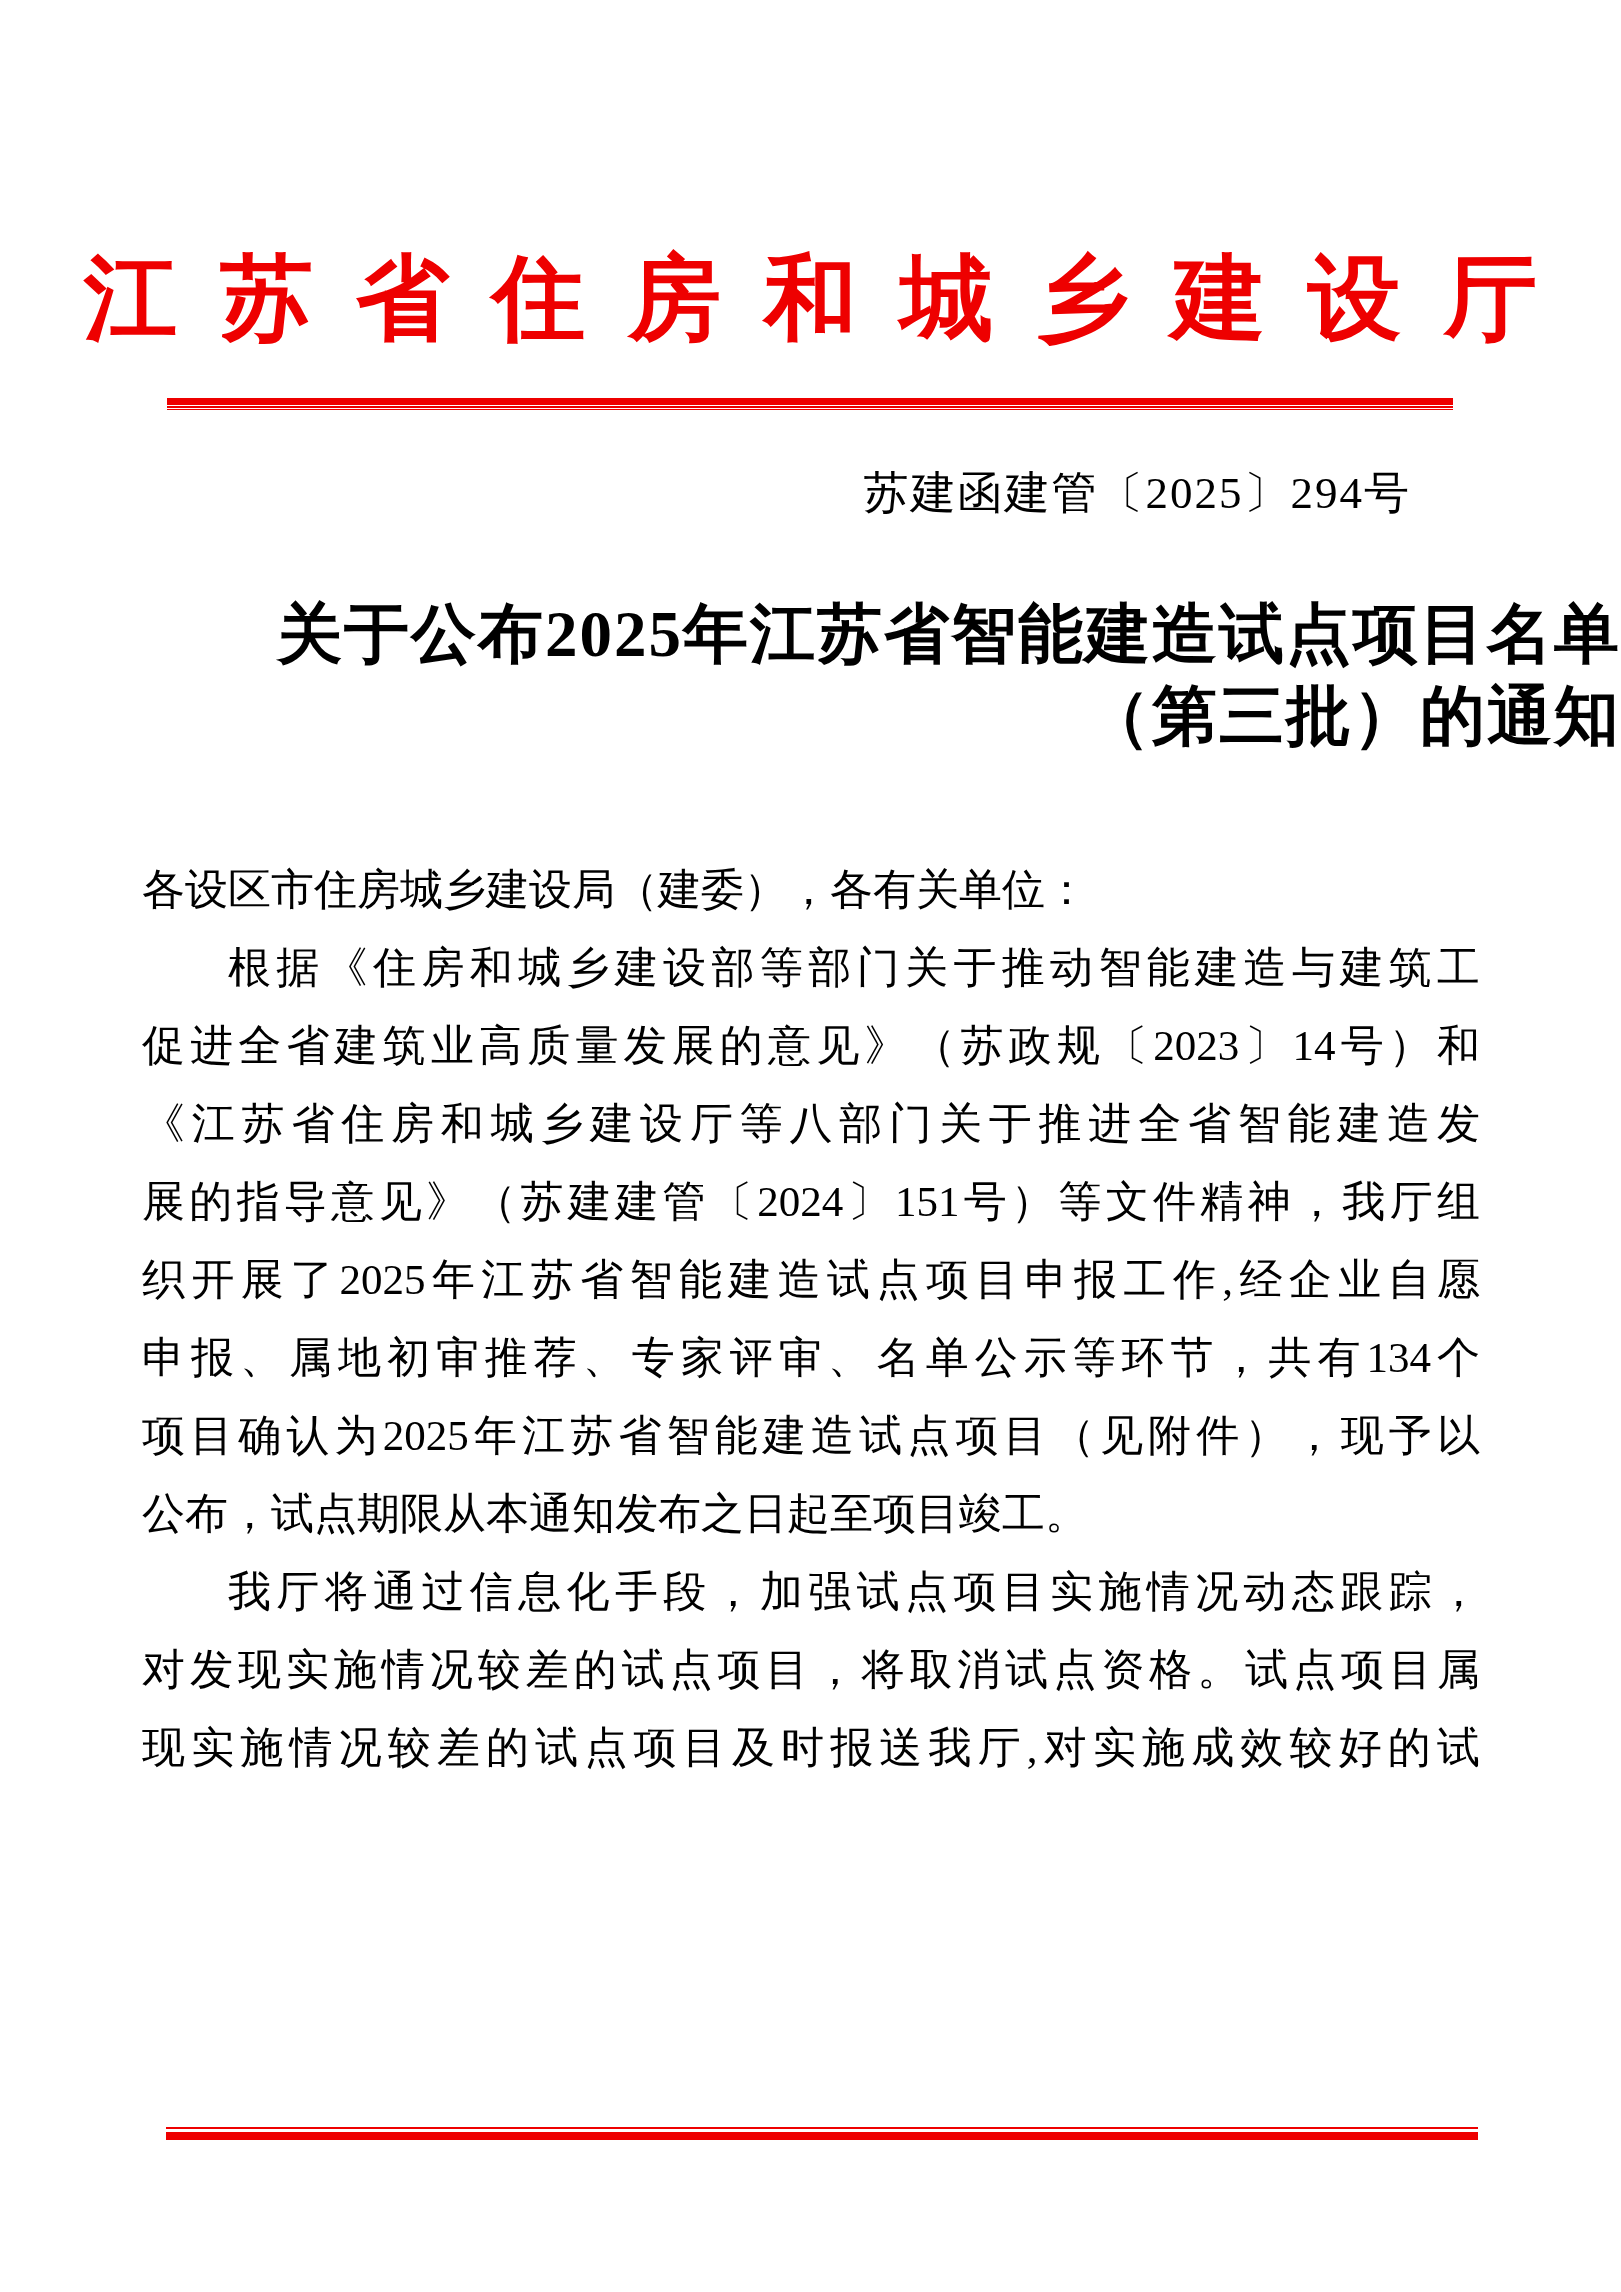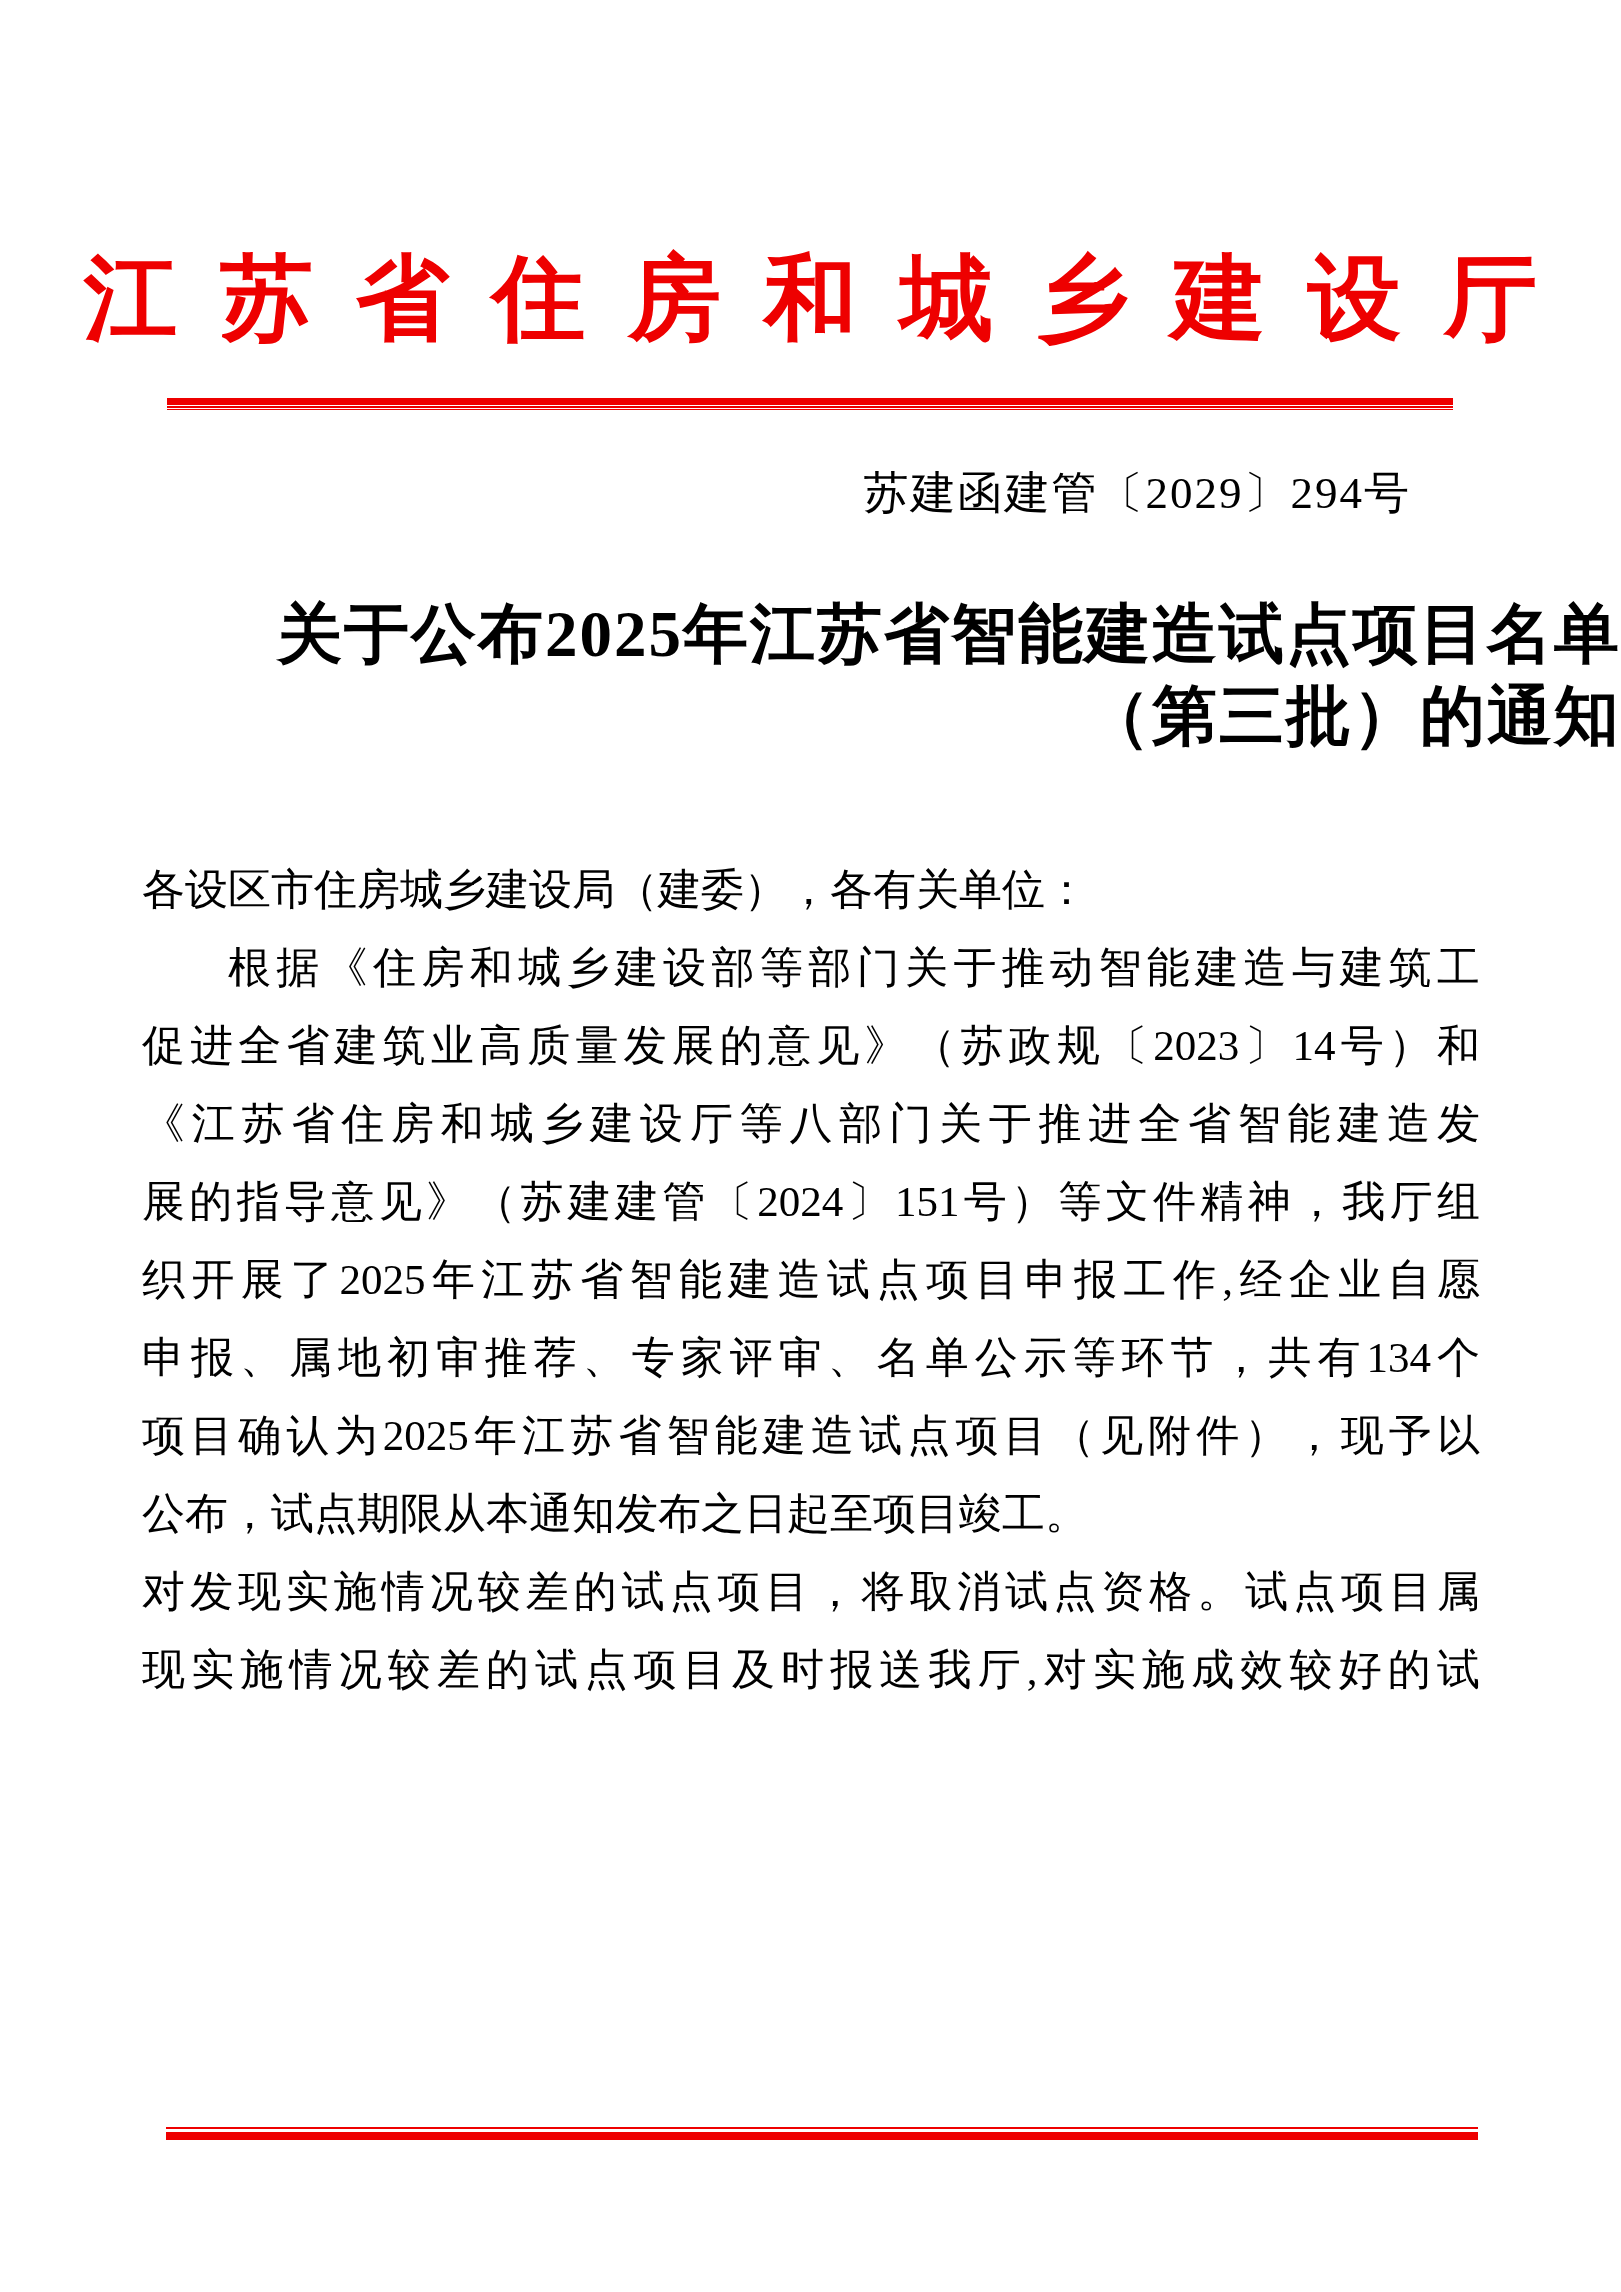--- a/index.html
+++ b/index.html
@@ -92,37 +92,38 @@
 </style>
 </head>
 <body>
 
 <div class="page">
 
   <div class="org-name">江苏省住房和城乡建设厅</div>
 
   <div class="rule-top"></div>
 
-  <div class="doc-number">苏建函建管〔2029〕294号</div>
+  <div class="doc-number">苏建函建管〔2025〕294号</div>
 
   <div class="doc-title">
     <div>关于公布2025年江苏省智能建造试点项目名单</div>
     <div>（第三批）的通知</div>
   </div>
 
   <div class="body-text">
     <div class="line">各设区市住房城乡建设局（建委），各有关单位：</div>
     <div class="line fill indent">根据《住房和城乡建设部等部门关于推动智能建造与建筑工</div>
     <div class="line fill">促进全省建筑业高质量发展的意见》（苏政规〔2023〕14号）和</div>
     <div class="line fill">《江苏省住房和城乡建设厅等八部门关于推进全省智能建造发</div>
     <div class="line fill">展的指导意见》（苏建建管〔2024〕151号）等文件精神，我厅组</div>
     <div class="line fill">织开展了2025年江苏省智能建造试点项目申报工作,经企业自愿</div>
     <div class="line fill">申报、属地初审推荐、专家评审、名单公示等环节，共有134个</div>
     <div class="line fill">项目确认为2025年江苏省智能建造试点项目（见附件），现予以</div>
     <div class="line">公布，试点期限从本通知发布之日起至项目竣工。</div>
+    <div class="line fill indent">我厅将通过信息化手段，加强试点项目实施情况动态跟踪，</div>
     <div class="line fill">对发现实施情况较差的试点项目，将取消试点资格。试点项目属</div>
     <div class="line fill">现实施情况较差的试点项目及时报送我厅,对实施成效较好的试</div>
   </div>
 
   <div class="rule-bottom"></div>
 
 </div>
 
 
 </body></html>

